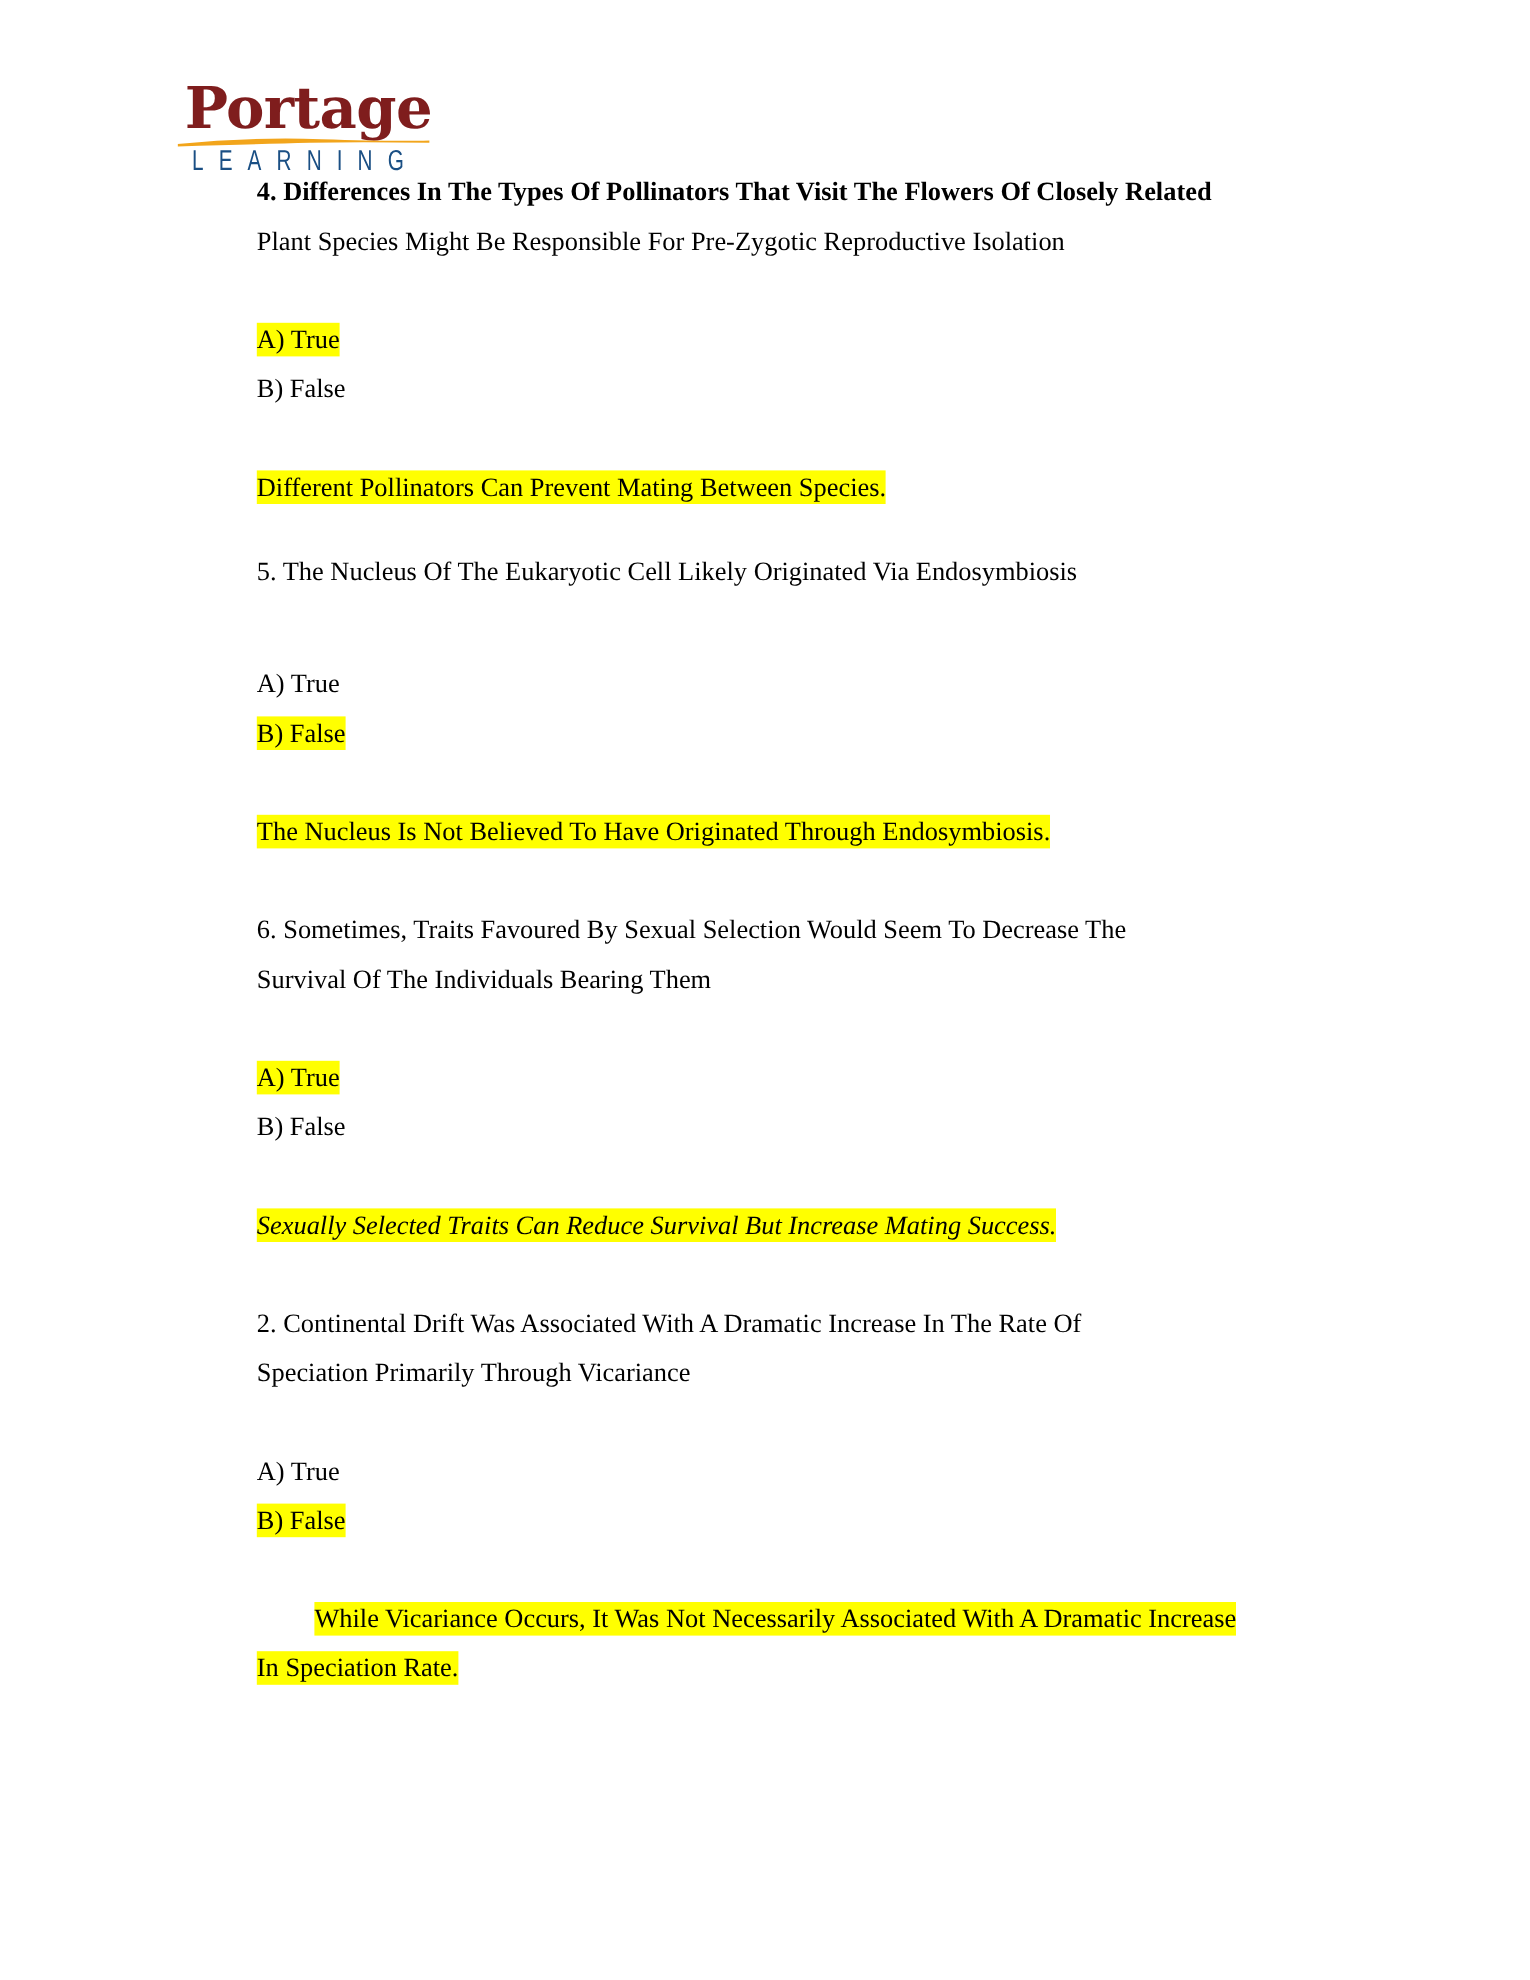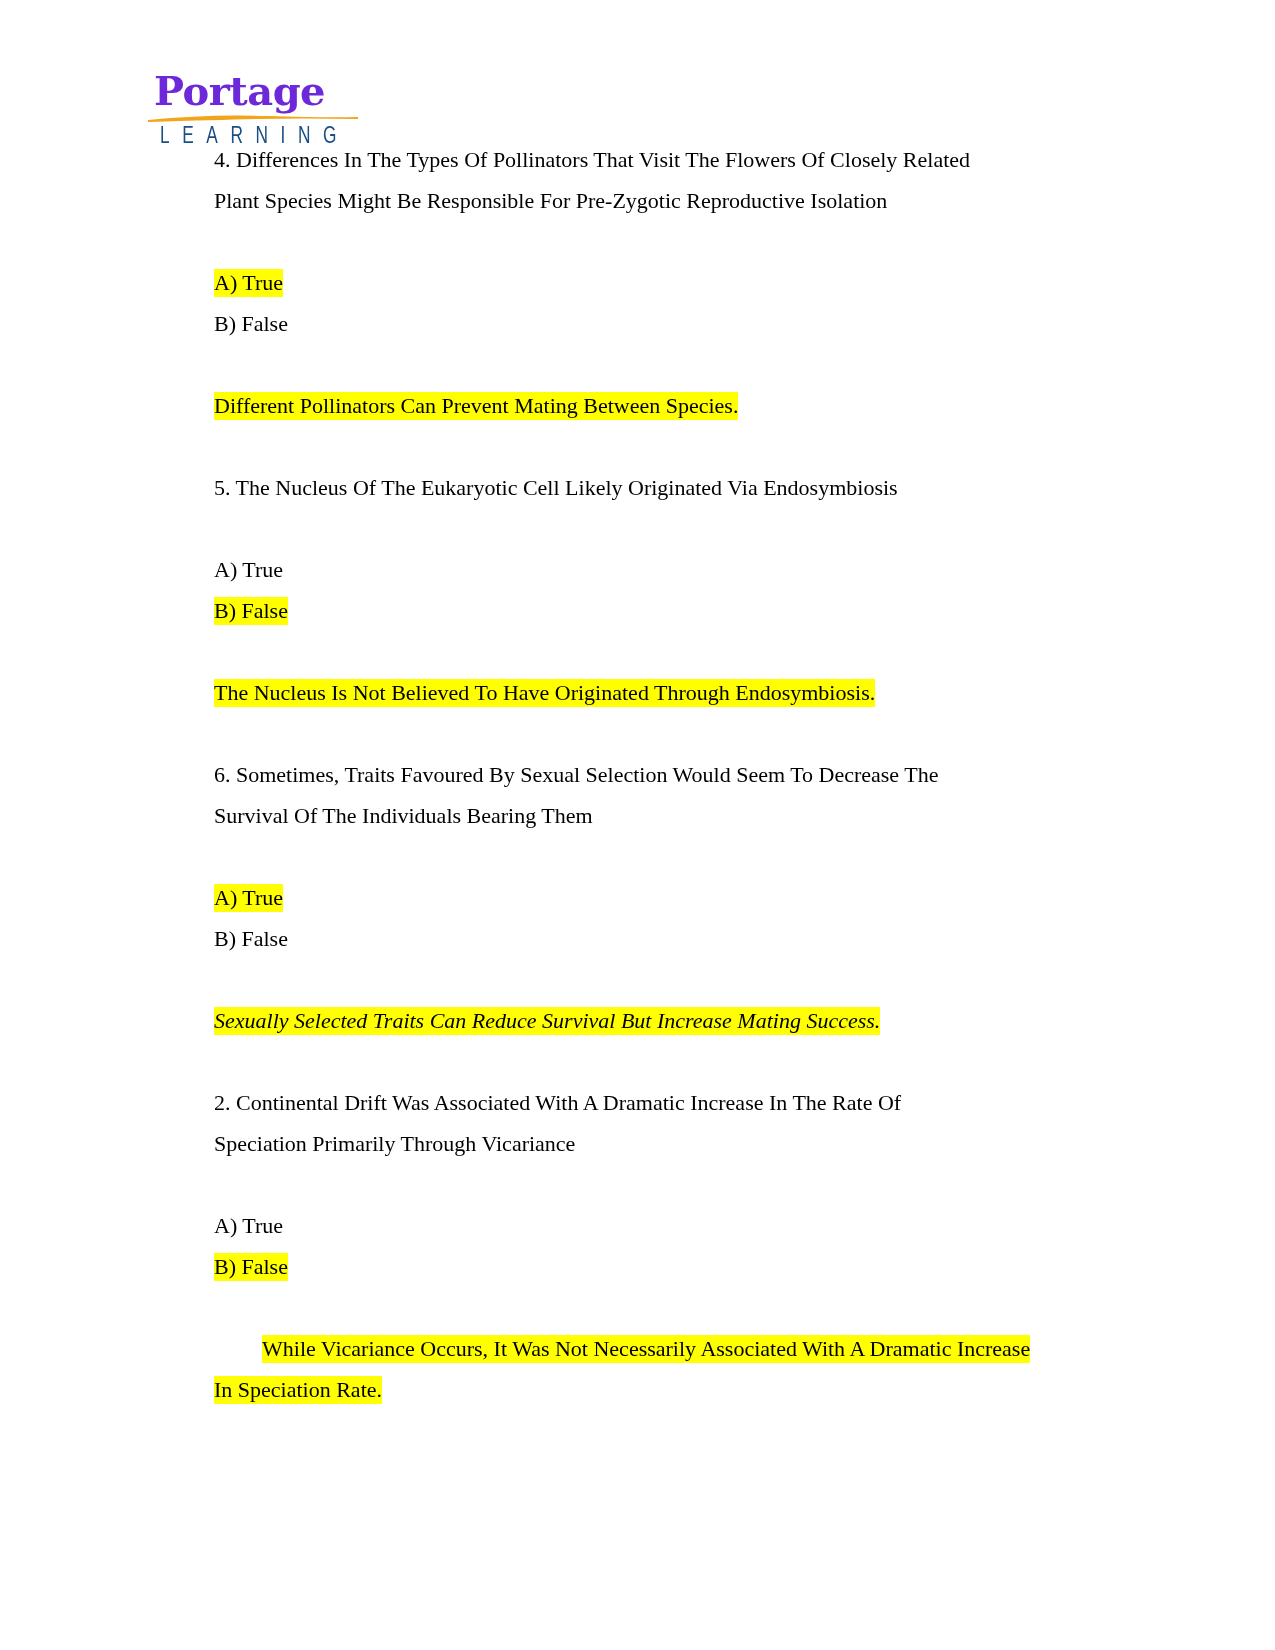--- a/index.html
+++ b/index.html
@@ -21,24 +21,24 @@
       top: 66px;
       width: 210px;
       height: 84px;
     }
     .logo-word {
       position: absolute;
       left: 6px;
       top: 0px;
       font-family: "DejaVu Serif", "Liberation Serif", serif;
       font-weight: bold;
-      font-size: 40px;
+      font-size: 48px;
       line-height: 50px;
       letter-spacing: -0.5px;
-      color: #6d28d9;
+      color: #7f1d1d;
     }
     .logo-swoosh {
       position: absolute;
       left: 0px;
       top: 46px;
       width: 210px;
       height: 12px;
     }
     .logo-sub {
       position: absolute;
@@ -78,29 +78,29 @@
   <div class="logo-word">Portage</div>
   <svg class="logo-swoosh" viewBox="0 0 210 12" preserveAspectRatio="none">
     <path d="M0 8 Q 60 2 120 4 T 210 5 L 210 7 Q 150 6 110 7 T 0 10 Z" fill="#f2a51b"></path>
   </svg>
   <div class="logo-sub">LEARNING</div>
 </div>
 
 <div class="content">
 
   <div>
-    <div class="line" style="top:146px;">4. Differences In The Types Of Pollinators That Visit The Flowers Of Closely Related</div>
+    <div class="line" style="top:146px;font-weight:bold;">4. Differences In The Types Of Pollinators That Visit The Flowers Of Closely Related</div>
     <div class="line" style="top:187px;">Plant Species Might Be Responsible For Pre-Zygotic Reproductive Isolation</div>
     <div class="line" style="top:269px;"><span class="hl">A) True</span></div>
     <div class="line" style="top:310px;">B) False</div>
     <div class="line" style="top:392px;"><span class="hl">Different Pollinators Can Prevent Mating Between Species.</span></div>
   </div>
 
   <div>
-    <div class="line" style="top:474px;">5. The Nucleus Of The Eukaryotic Cell Likely Originated Via Endosymbiosis</div>
+    <div class="line" style="top:462px;">5. The Nucleus Of The Eukaryotic Cell Likely Originated Via Endosymbiosis</div>
     <div class="line" style="top:556px;">A) True</div>
     <div class="line" style="top:597px;"><span class="hl">B) False</span></div>
     <div class="line" style="top:679px;"><span class="hl">The Nucleus Is Not Believed To Have Originated Through Endosymbiosis.</span></div>
   </div>
 
   <div>
     <div class="line" style="top:761px;">6. Sometimes, Traits Favoured By Sexual Selection Would Seem To Decrease The</div>
     <div class="line" style="top:802px;">Survival Of The Individuals Bearing Them</div>
     <div class="line" style="top:884px;"><span class="hl">A) True</span></div>
     <div class="line" style="top:925px;">B) False</div>

